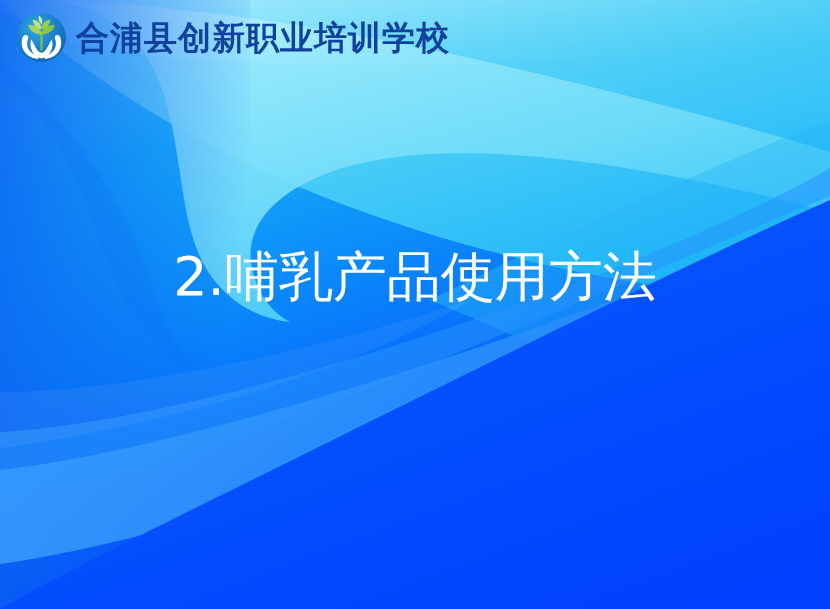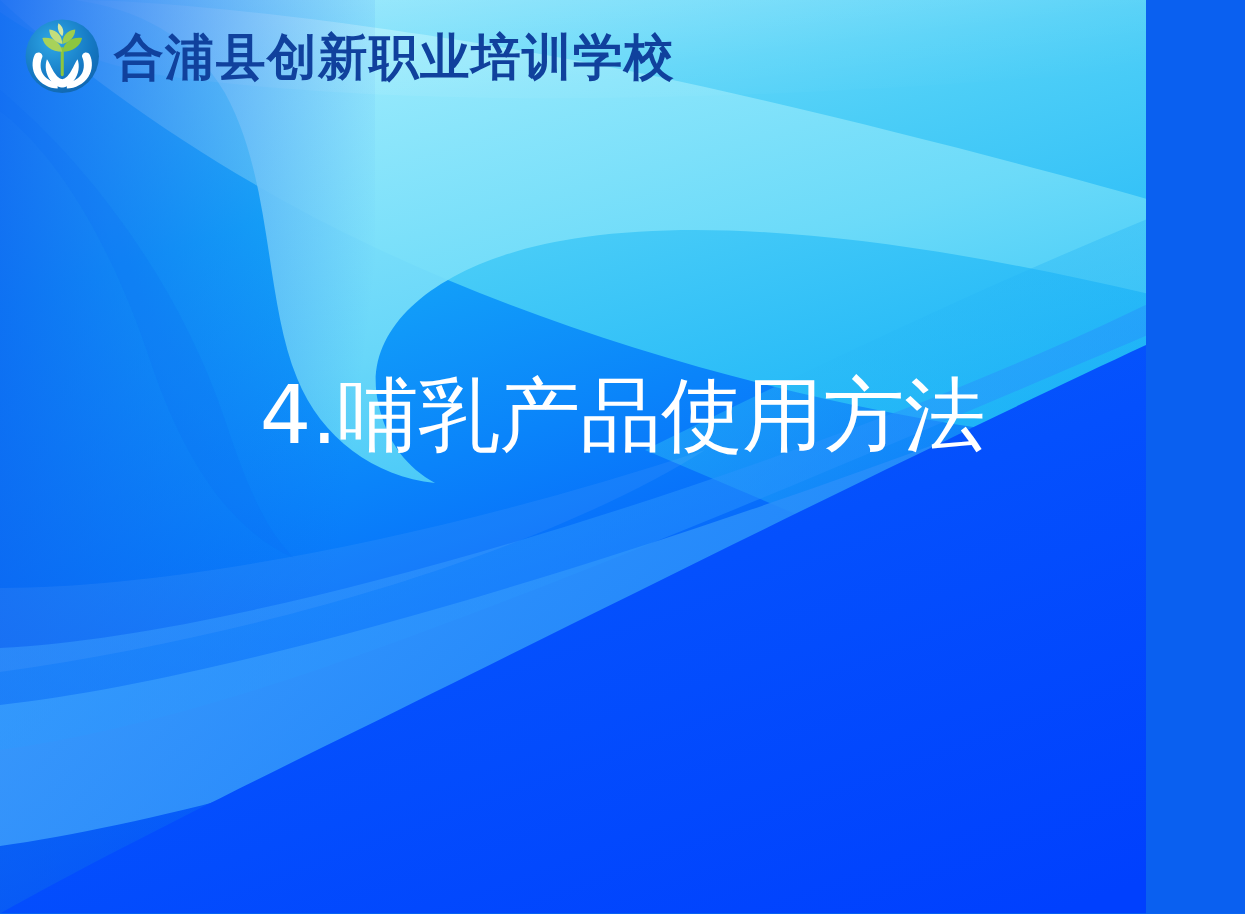--- a/index.html
+++ b/index.html
@@ -5,21 +5,21 @@
   html, body {
     margin: 0;
     padding: 0;
     background: #0a60f0;
   }
   body {
     font-family: "Liberation Sans", "DejaVu Sans", sans-serif;
   }
   #slide {
     position: relative;
-    width: 764px;
+    width: 830px;
     height: 609px;
     overflow: hidden;
     background: #0a7cf7;
   }
   #bg-svg {
     position: absolute;
     inset: 0;
     width: 830px;
     height: 609px;
     display: block;
@@ -208,16 +208,16 @@
       <path d="M30,54 C27,62 28,74 35,82 C40,88 47,91 50,91
                C53,91 60,88 65,82 C72,74 73,62 70,54
                C67,58 64,66 60,72 C56,78 52,80 50,80
                C48,80 44,78 40,72 C36,66 33,58 30,54 Z" fill="#ffffff"></path>
     </svg>
 
     <div class="school-name">合浦县创新职业培训学校</div>
   </div>
 
   <div class="title-wrap">
-    <div class="slide-title">4.哺乳产品使用方法</div>
+    <div class="slide-title">2.哺乳产品使用方法</div>
   </div>
 
 </div>
 
 </body></html>

